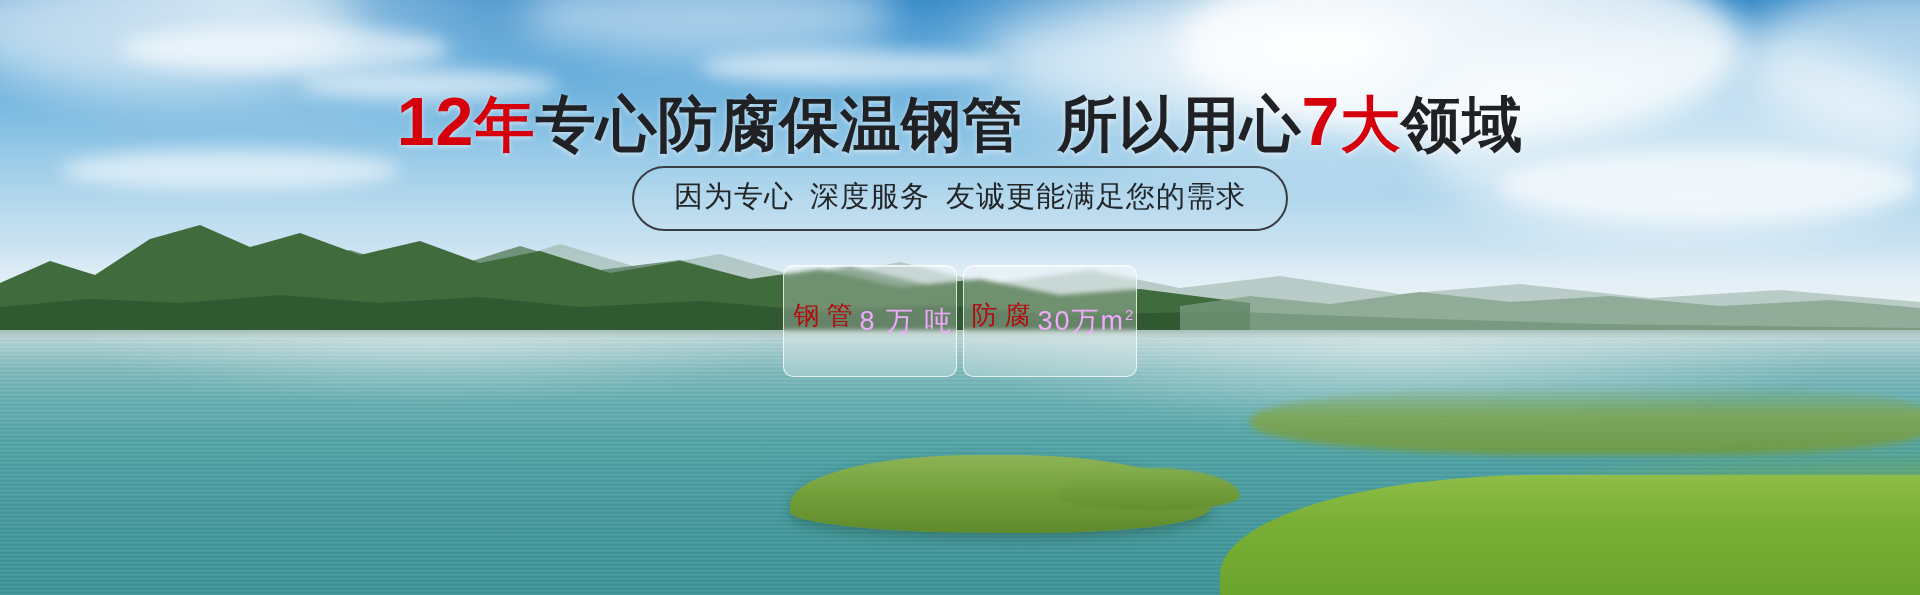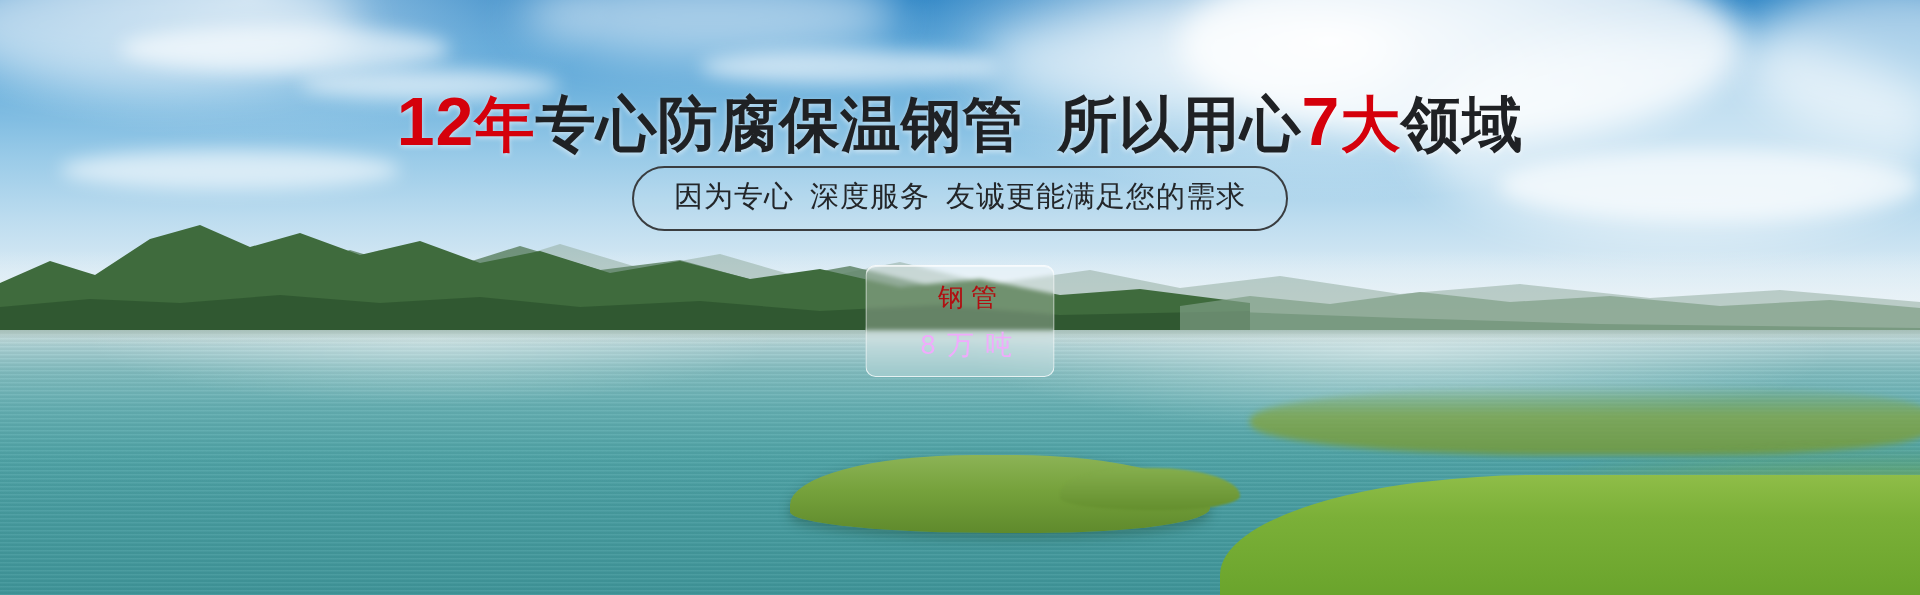--- a/index.html
+++ b/index.html
@@ -202,25 +202,24 @@
     gap: 6px;
   }
   .card {
     width: 172px;
     height: 110px;
     border-radius: 10px;
     border: 1px solid rgba(255,255,255,0.75);
     background: rgba(255,255,255,0.26);
     backdrop-filter: blur(2px);
     display: flex;
-    flex-direction: column;
+    flex-direction: row;
     align-items: center;
     justify-content: center;
     box-shadow: inset 0 1px 0 rgba(255,255,255,0.6);
-    padding-left: 15px;
   }
   .card-label {
     font-size: 26px;
     color: #b10e11;
     letter-spacing: 7px;
     text-indent: 7px;
     margin-bottom: 12px;
     font-weight: normal;
   }
   .card-value {
@@ -302,17 +301,21 @@
       <span>因为专心</span><span class="sp"></span><span>深度服务</span><span class="sp"></span><span>友诚更能满足您的需求</span>
     </div>
 
     <div class="cards">
 
       <div class="card">
         <div class="card-label">钢管</div>
         <div class="card-value"><span>8 万 吨</span></div>
       </div>
 
+      <div class="card">
+        <div class="card-label">防腐</div>
+        <div class="card-value"><span>30万m</span><sup>2</sup></div>
+      </div>
 
 
     </div>
   </div>
 </div>
 
 </body></html>

